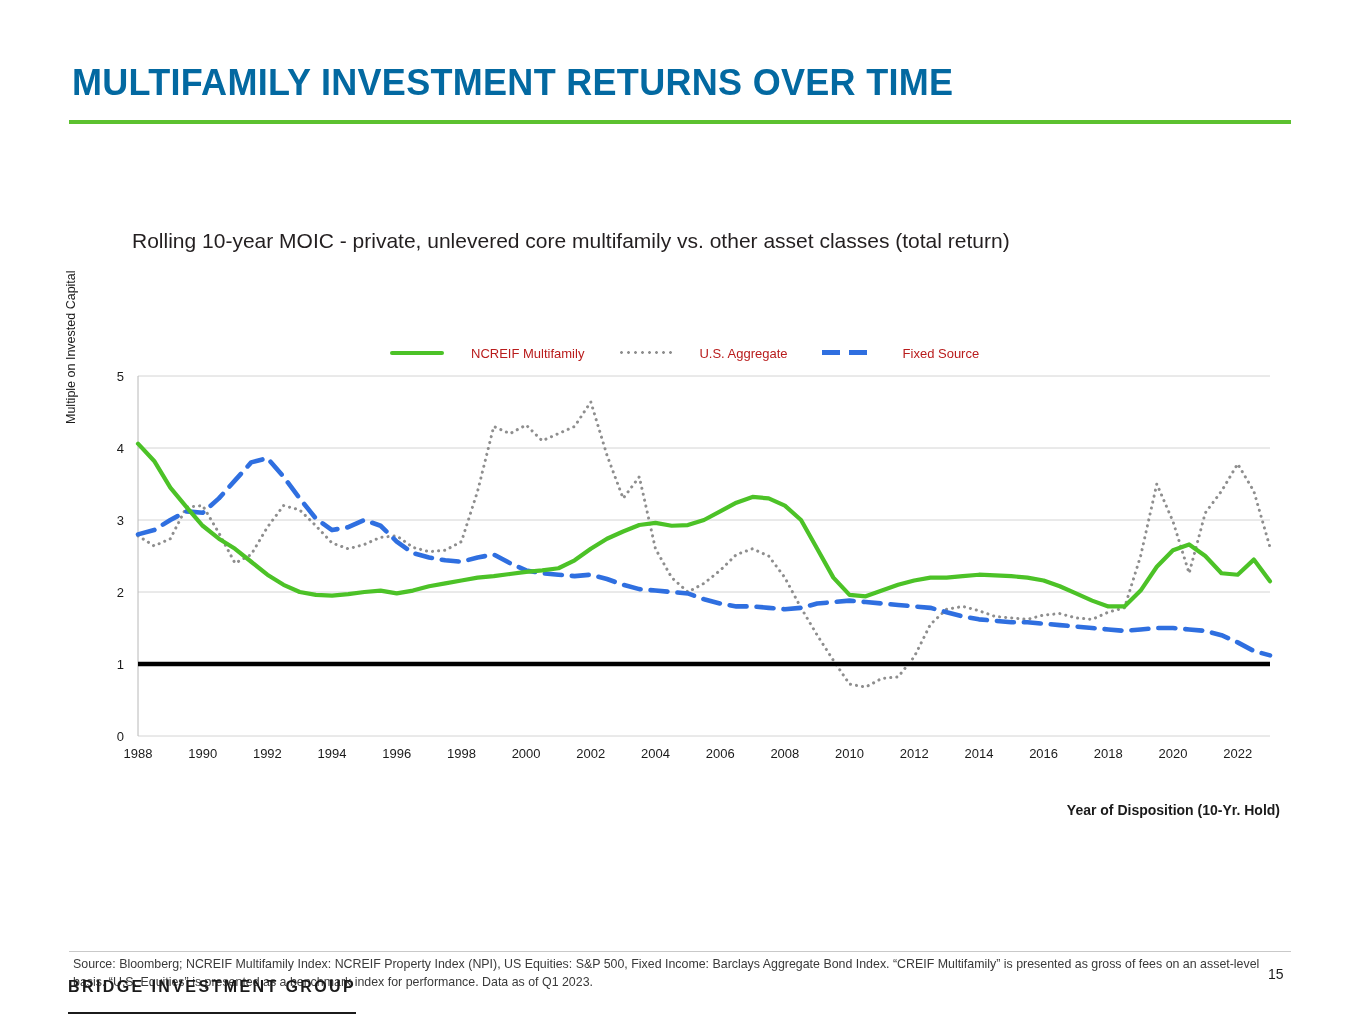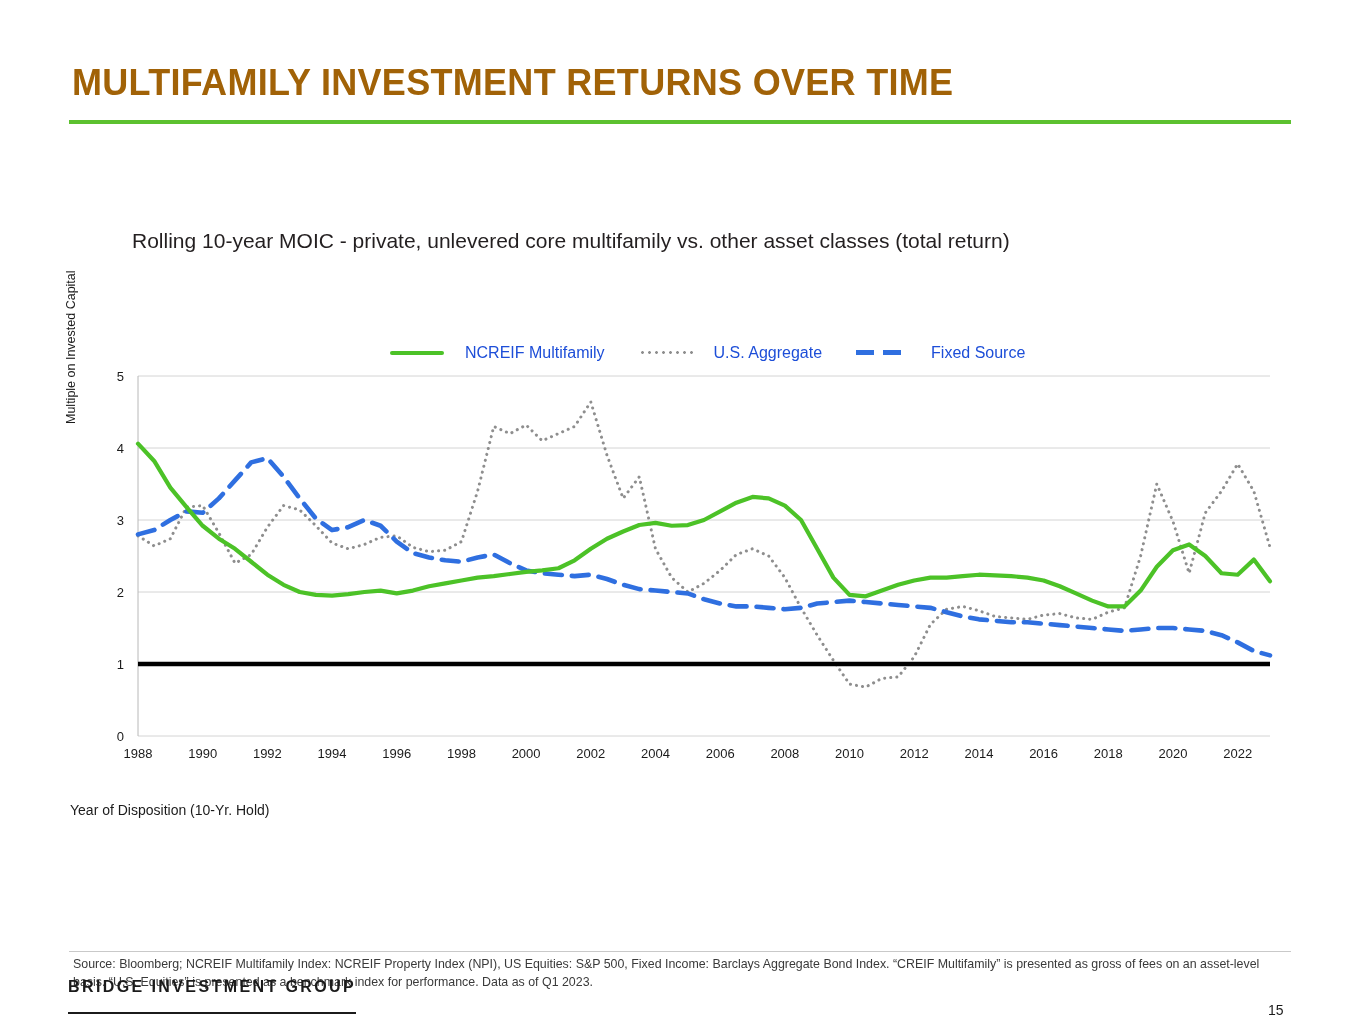--- a/index.html
+++ b/index.html
@@ -17,21 +17,21 @@
   }
 
   
   .slide-title {
     position: absolute;
     left: 72px;
     top: 62px;
     font-size: 36px;
     font-weight: bold;
     letter-spacing: 0.3px;
-    color: #a16207;
+    color: #0369a1;
     white-space: nowrap;
   }
   .title-rule {
     position: absolute;
     left: 69px;
     top: 120px;
     width: 1222px;
     height: 4px;
     background: #5cc12f;
   }
@@ -62,23 +62,23 @@
     top: 12px;
     width: 620px;
     height: 22px;
     display: flex;
     align-items: center;
     gap: 34px;
   }
   .legend-item {
     display: flex;
     align-items: center;
-    gap: 21px;
-    font-size: 16px;
-    color: #1d4ed8;
+    gap: 27px;
+    font-size: 13px;
+    color: #b91c1c;
     white-space: nowrap;
   }
   .swatch { width: 54px; height: 14px; position: relative; }
   .swatch-solid::before {
     content: "";
     position: absolute;
     left: 0; top: 5px;
     width: 54px; height: 4px;
     background: #4cc227;
     border-radius: 2px;
@@ -119,23 +119,23 @@
     font-size: 12.5px;
     color: #1b1b1b;
     white-space: nowrap;
     text-align: left;
   }
   .x-axis-title {
     position: absolute;
     left: 0;
     top: 438px;
     width: 1210px;
-    text-align: left;
+    text-align: right;
     font-size: 14px;
-    font-weight: normal;
+    font-weight: bold;
     color: #1b1b1b;
   }
   svg.plot { display: block; }
 
   
   .footnote {
     position: absolute;
     left: 73px;
     top: 956px;
     width: 1215px;
@@ -162,21 +162,21 @@
     letter-spacing: 2.4px;
     color: #1b1b1b;
     border-bottom: 2px solid #1b1b1b;
     padding-bottom: 16px;
     white-space: nowrap;
     text-align: center;
   }
   .page-number {
     position: absolute;
     left: 1268px;
-    top: 1002px;
+    top: 966px;
     font-size: 14px;
     color: #1b1b1b;
   }
 </style>
 </head>
 <body>
 
 <div class="slide-title">MULTIFAMILY INVESTMENT RETURNS OVER TIME</div>
 <div class="title-rule"></div>
 

